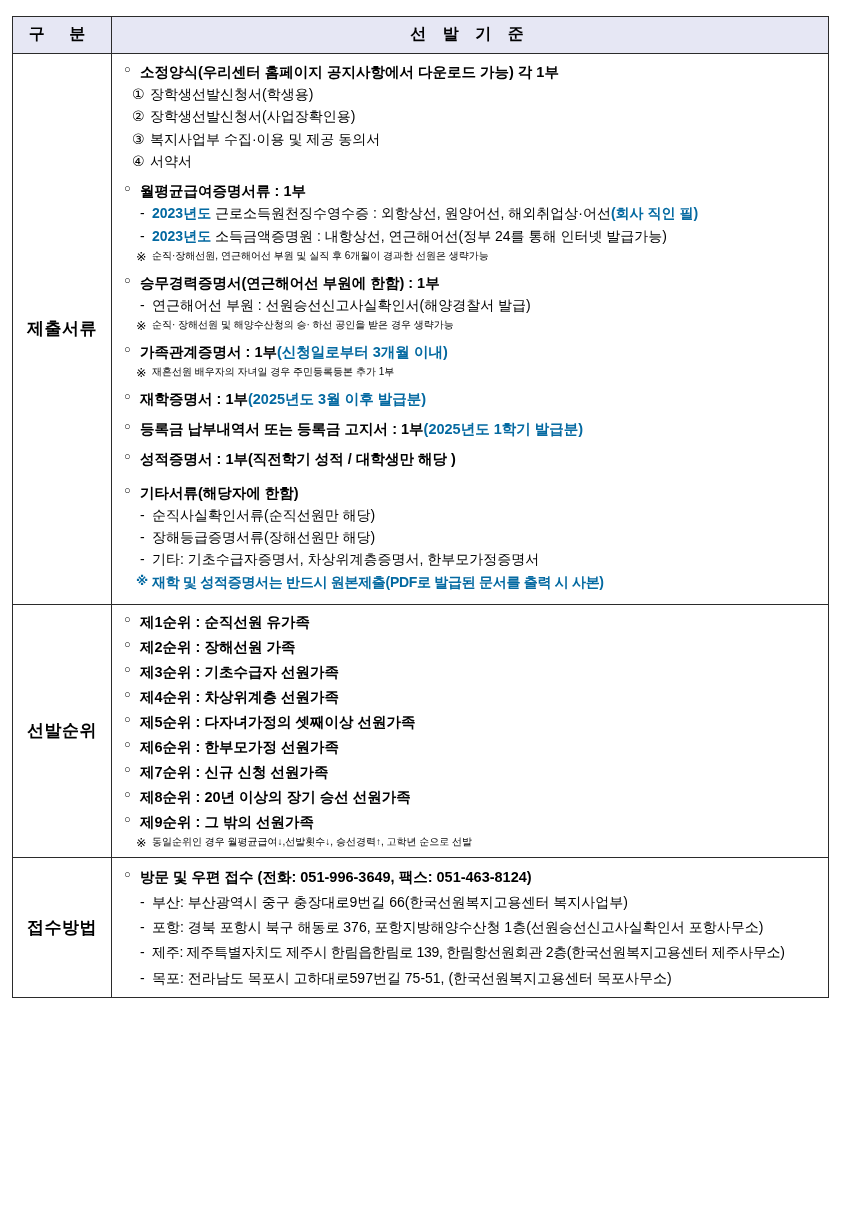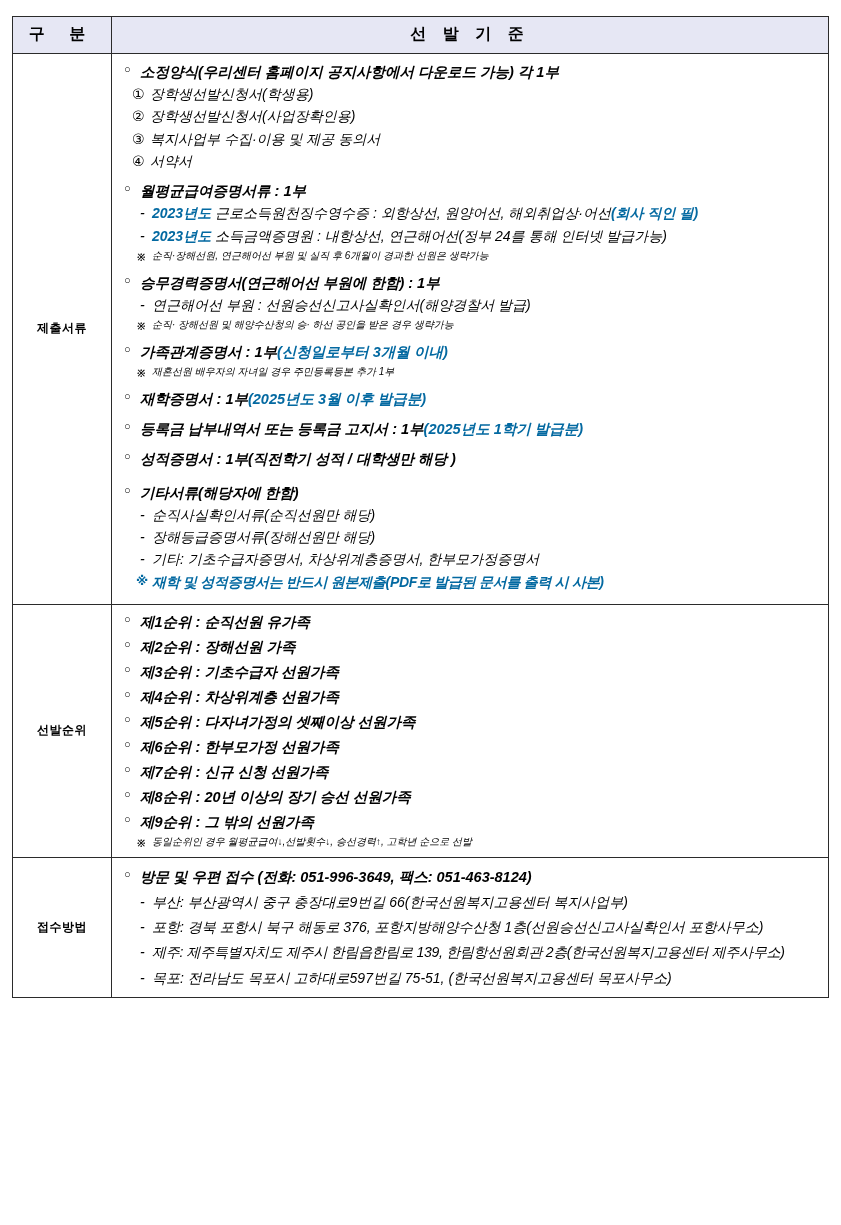--- a/index.html
+++ b/index.html
@@ -32,30 +32,29 @@
     font-size: 16px;
     font-weight: bold;
     letter-spacing: 6px;
     padding: 7px 0 8px 0;
     text-align: center;
   }
   thead th.col-left { width: 98px; letter-spacing: 10px; }
   .rowhead {
     width: 98px;
     text-align: center;
-    font-size: 12px;
+    font-size: 17px;
     font-weight: bold;
     padding: 4px 2px;
     letter-spacing: 0.5px;
   }
   .cell-body {
     padding: 8px 10px 10px 12px;
     font-size: 14px;
     line-height: 1.38;
-    font-style: italic;
   }
   .blk { margin-bottom: 10px; }
   .blk:last-child { margin-bottom: 2px; margin-top: 14px; }
   .l1 {
     font-weight: bold;
     font-size: 14.5px;
     padding-left: 16px;
     position: relative;
     margin-bottom: 2px;
   }

